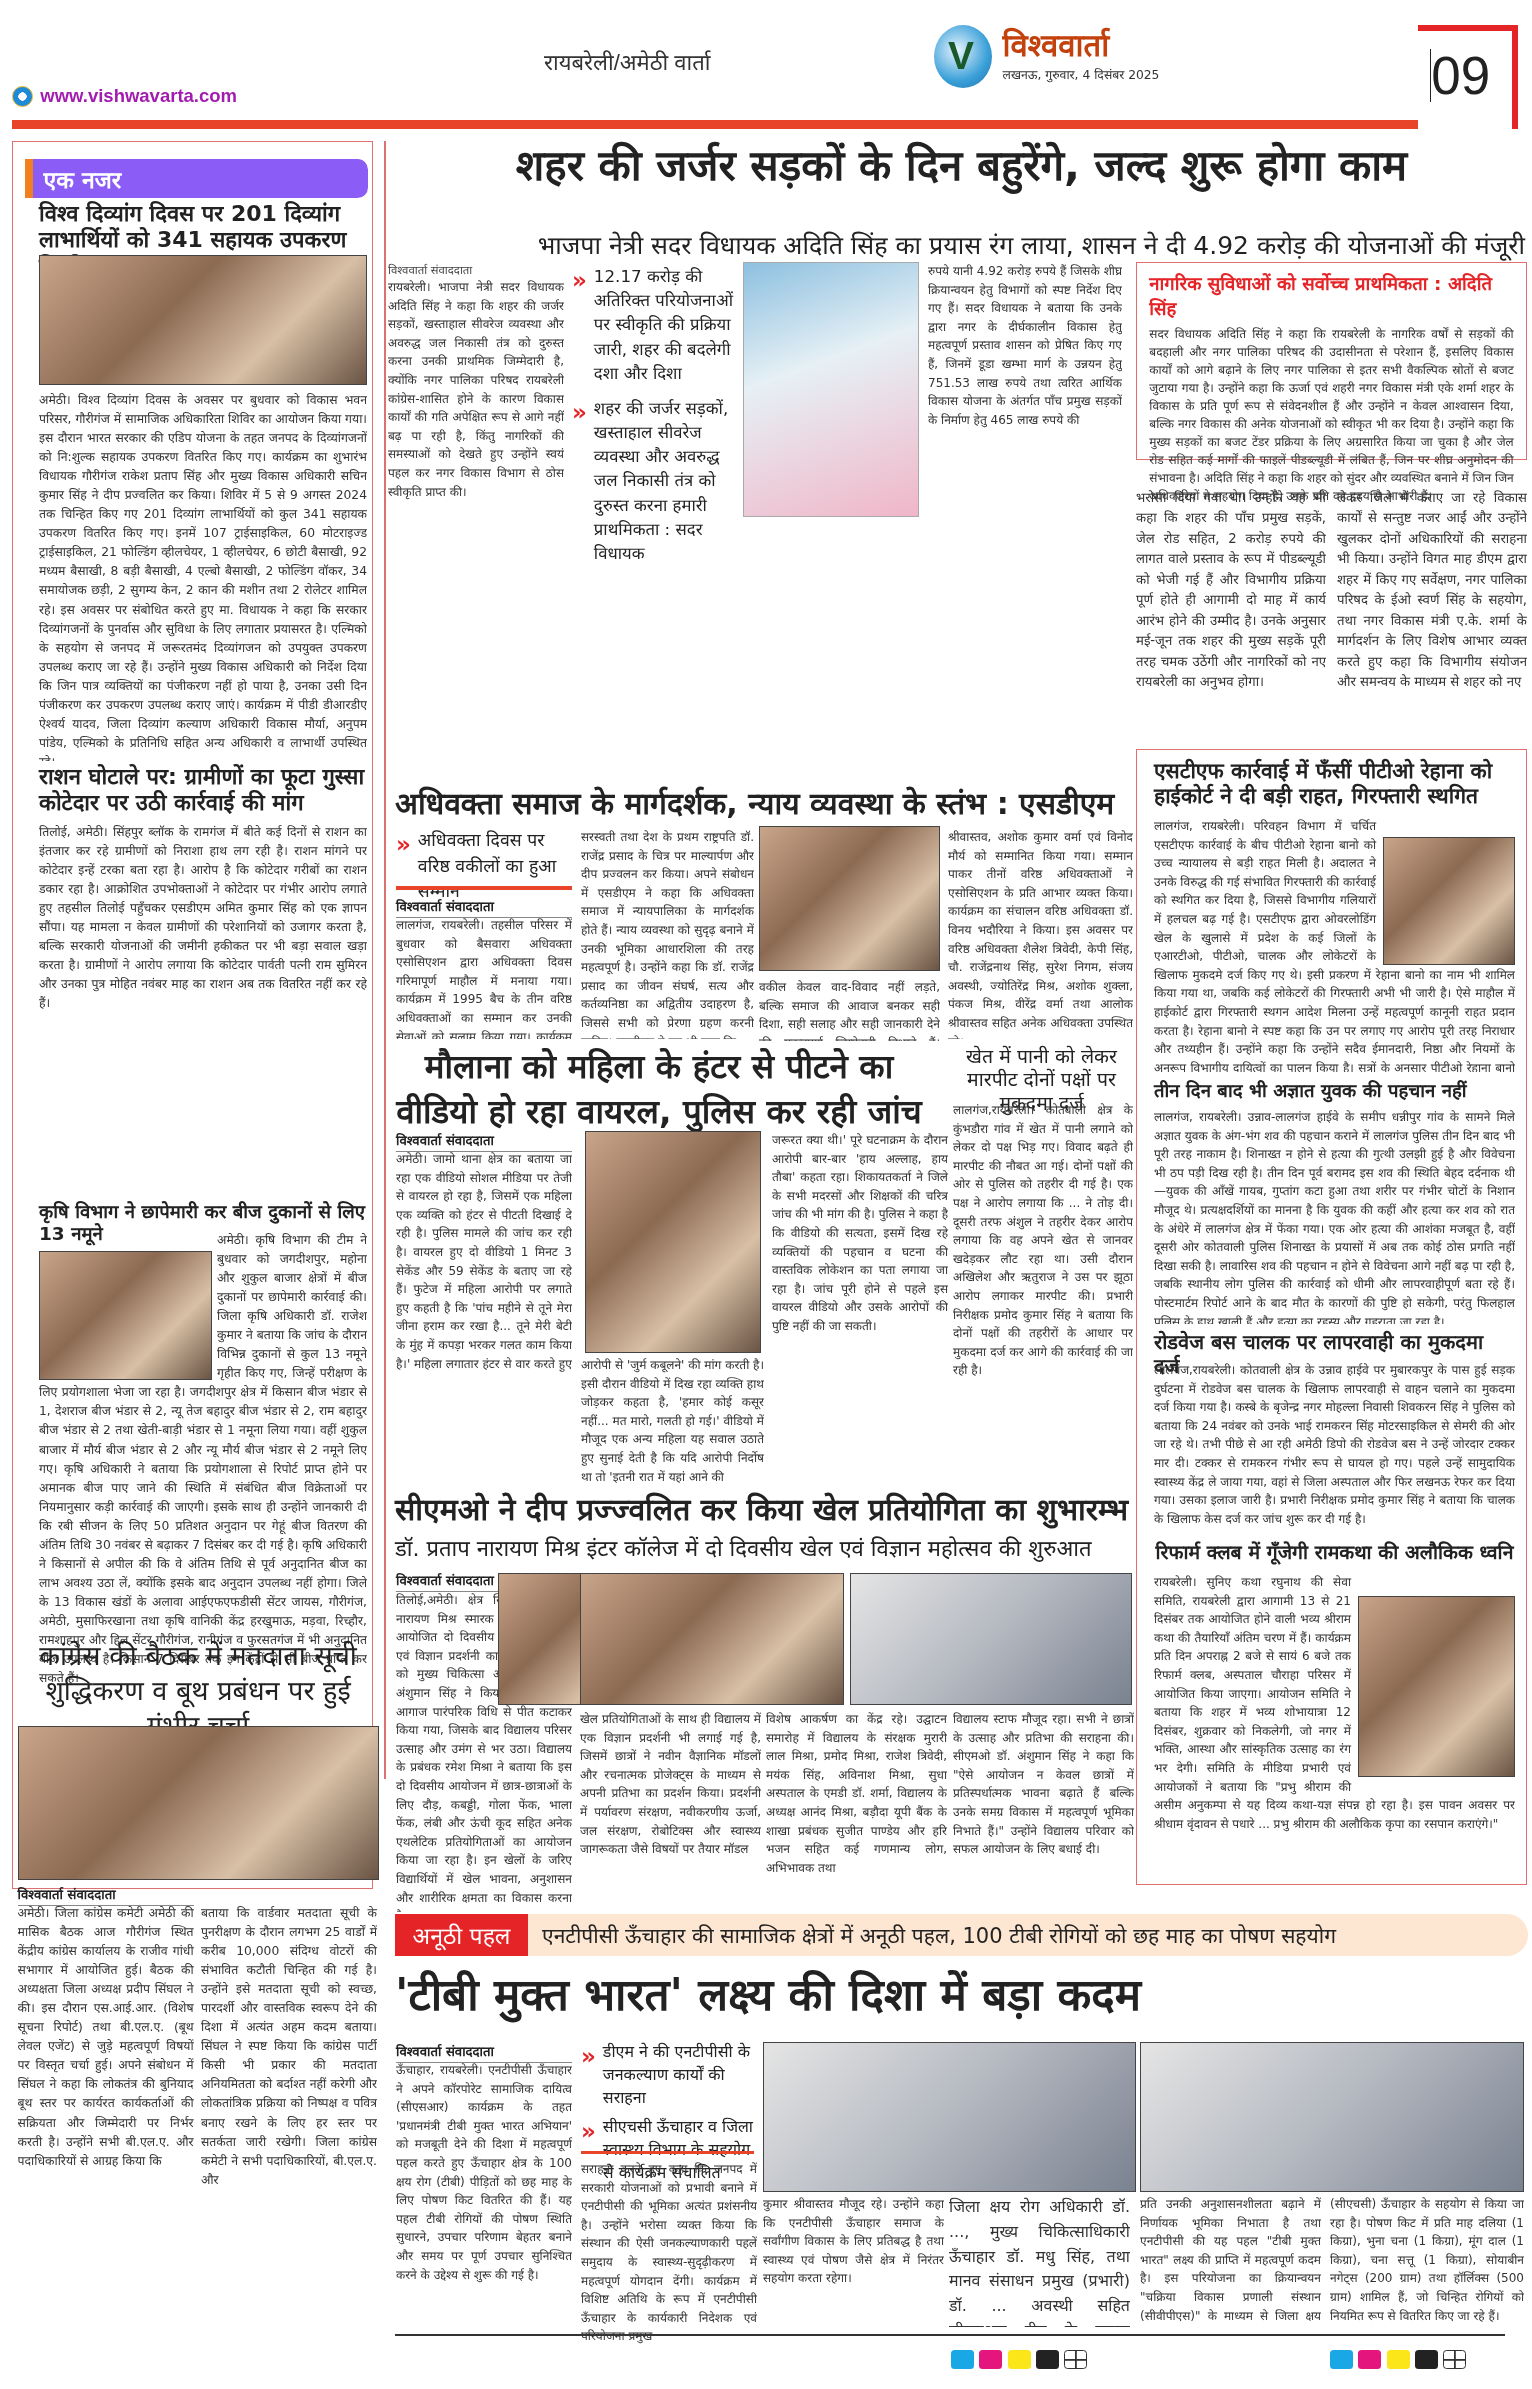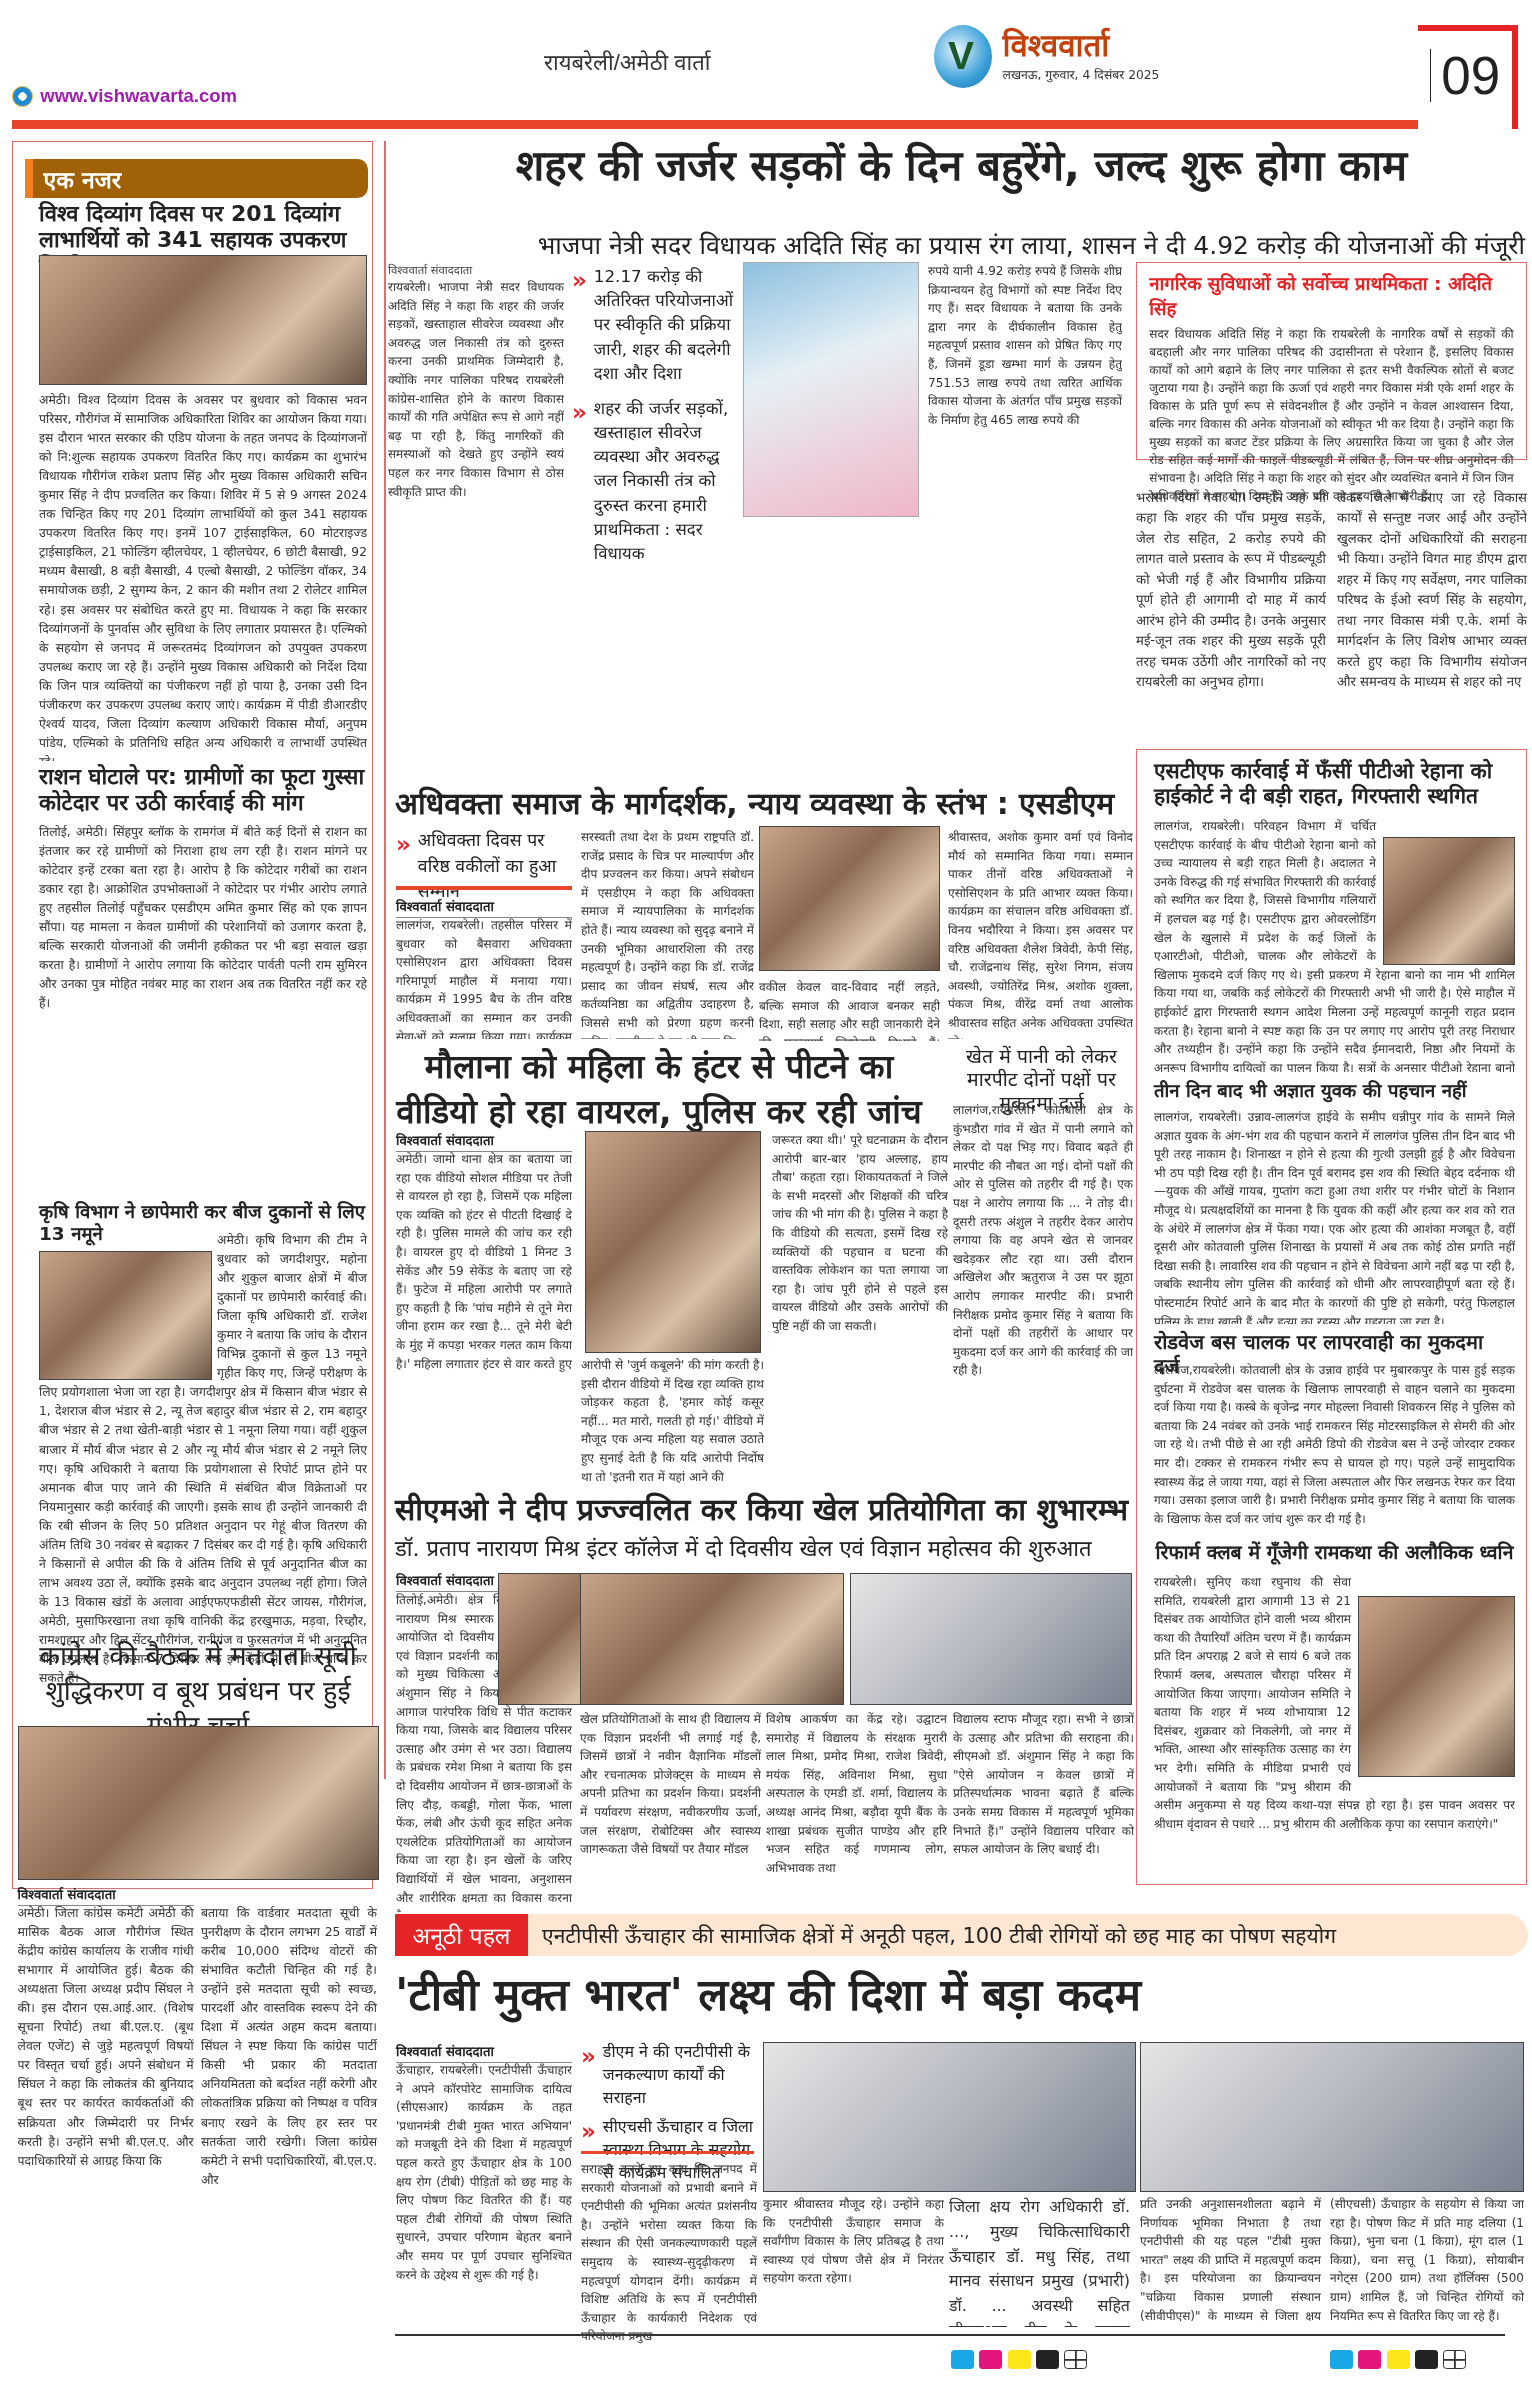--- a/index.html
+++ b/index.html
@@ -7,24 +7,24 @@
 .abs{position:absolute}
 .hd-title{font-family:Liberation Sans, sans-serif;font-size:22px;color:#333;left:544px;top:46px}
 .web{left:12.3px;top:85px;font-family:"Liberation Sans",sans-serif;font-size:18.5px;font-weight:bold;color:#a21caf;display:flex;align-items:center;gap:7px}
 .web .e{width:21px;height:21px;border-radius:50%;background:radial-gradient(circle,#fff 30%,#1f8bd6 32%);border:1.8px solid #e5b22a;display:inline-block}
 .brand{left:934px;top:25px;display:flex;align-items:center;gap:10.6px}
 .logo{width:58px;height:63px;border-radius:50%;background:radial-gradient(circle at 40% 40%,#e9f4ff,#3aa0d8 60%,#1f6fb0);position:relative}
 .logo:after{content:"V";position:absolute;left:14px;top:8.8px;font-family:"Liberation Sans",sans-serif;font-weight:bold;font-size:39px;color:#1a5a2a}
 .brand .nm{font-size:31px;font-weight:bold;color:#c2410c;line-height:1}
 .brand .dt{font-size:12.3px;color:#333;margin-top:5.3px}
 .pgno{left:1418px;top:25px;width:100px;height:104px;border-top:6.2px solid #e52427;border-right:6.2px solid #e52427}
-.pgno span{position:absolute;left:12.3px;top:17.6px;font-family:"Liberation Sans",sans-serif;font-size:53px;color:#222;border-left:1.8px solid #222;padding-left:10px;line-height:1}
+.pgno span{position:absolute;left:12.3px;top:17.6px;font-family:"Liberation Sans",sans-serif;font-size:53px;color:#222;border-left:1.8px solid #222;padding-left:0;line-height:1}
 .redbar{left:12.3px;top:120px;width:1406px;height:8.8px;background:#e8442a}
 .box{border:1.8px solid #e07070}
-.tag{background:#a16207;color:#fff;font-weight:bold;font-size:23px;border-left:8.8px solid #f08020;border-radius:0 10.6px 10.6px 0;padding:3.5px 10.6px}
+.tag{background:#8b5cf6;color:#fff;font-weight:bold;font-size:23px;border-left:8.8px solid #f08020;border-radius:0 10.6px 10.6px 0;padding:3.5px 10.6px}
 .h{font-weight:bold;color:#222;line-height:1.2}
 .t{font-size:13.2px;line-height:1.55;color:#333;text-align:justify}
 .photo{background:linear-gradient(135deg,#c9a58a,#8c6a52 40%,#d8c0a6 70%,#6a5444);border:1.8px solid #444}
 .ph2{background:linear-gradient(135deg,#e5e5e5,#b4b8c0 50%,#7a8290);border:1.8px solid #444}
 .ph3{background:linear-gradient(160deg,#8dc0e0,#e6f0f5 40%,#f0b6c8);border:0.9px solid #aaa}
 .byline{font-size:13.2px;font-weight:bold;color:#222;border-bottom:1.8px solid #888;padding-bottom:1.8px}
 .bul{display:flex;gap:7px;font-size:19.4px;line-height:1.45;color:#222}
 .bul .ar{color:#e52427;font-weight:bold;font-size:23px}
 .rule{height:3.5px;background:#e8442a}
 .banner{left:395px;top:1914px;width:1133px;height:42px;border-radius:0 21px 21px 0;background:#fde6d2;display:flex;align-items:center}

